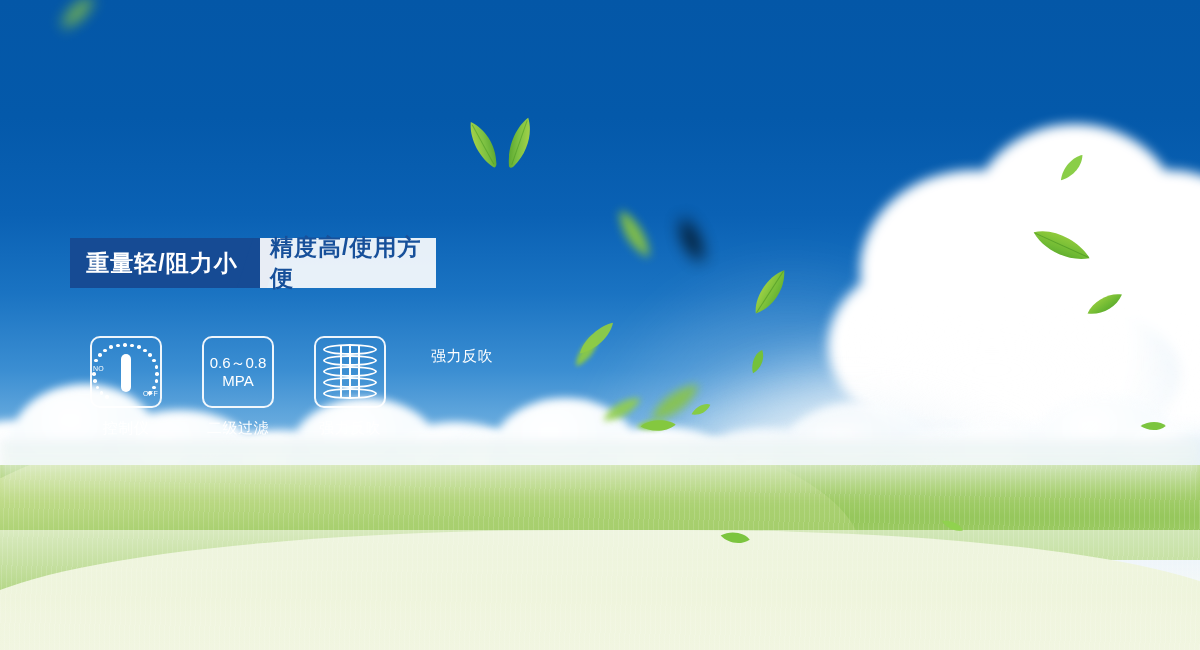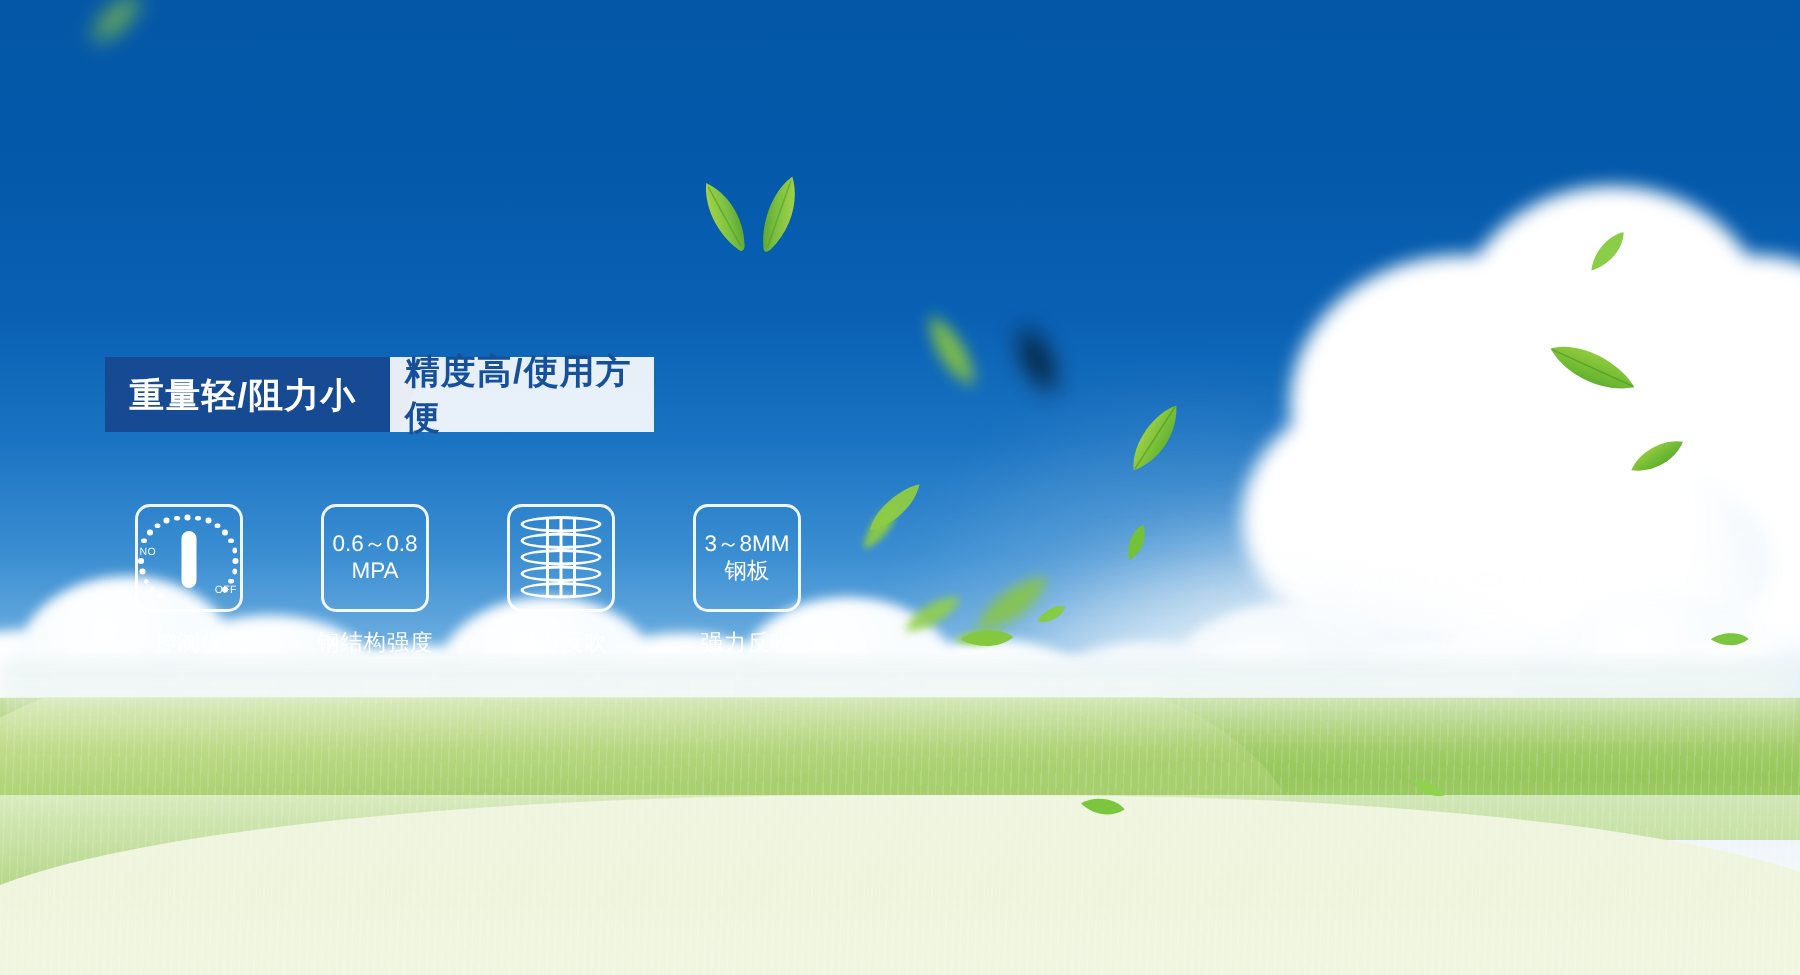--- a/index.html
+++ b/index.html
@@ -183,21 +183,21 @@
     content:""; position:absolute; right:-15px; top:0;
     width:30px; height:100%;
     background:#164b94;
     transform:skewX(-18deg);
   }
   .sub-left span{ position:relative; z-index:2; }
 
   
   .features{
     position:absolute; left:70px; top:336px;
-    display:flex; gap:12px;
+    display:flex; gap:0;
   }
   .feature{
     width:112px;
     display:flex; flex-direction:column; align-items:center;
   }
   .ficon{
     width:72px; height:72px;
     border:2px solid rgba(255,255,255,.92);
     border-radius:10px;
     display:flex; align-items:center; justify-content:center;
@@ -479,46 +479,40 @@
       <div class="flabel">控制仪</div>
     </div>
 
     <div class="feature">
       <div class="ficon">
         <div class="ficon-txt">
           <div>0.6～0.8</div>
           <div>MPA</div>
         </div>
       </div>
-      <div class="flabel">钢结构强度</div>
+      <div class="flabel">二级过滤</div>
     </div>
 
     <div class="feature">
       <div class="ficon">
         <div class="coil">
           <span class="stem" style="left:17px;"></span>
           <span class="stem" style="left:26px;"></span>
           <span class="stem" style="left:35px;"></span>
           <span class="ring" style="top:0px;"></span>
           <span class="ring" style="top:11px;"></span>
           <span class="ring" style="top:22px;"></span>
           <span class="ring" style="top:33px;"></span>
           <span class="ring" style="top:44px;"></span>
         </div>
       </div>
       <div class="flabel">强力反吹</div>
     </div>
 
     <div class="feature">
-      <div class="ficon">
-        <div class="ficon-txt">
-          <div>3～8MM</div>
-          <div>钢板</div>
-        </div>
-      </div>
       <div class="flabel">强力反吹</div>
     </div>
 
 
   </div>
 
   <div class="leaf" style="left:574px; top:330px; transform:rotate(-30deg);">
     <svg width="46" height="18" viewBox="0 0 46 18">
       <path d="M1 13 C11 2 34 -1 45 3 C33 16 12 17 1 13 Z" fill="#8ecb46" opacity=".95"></path>
     </svg>

